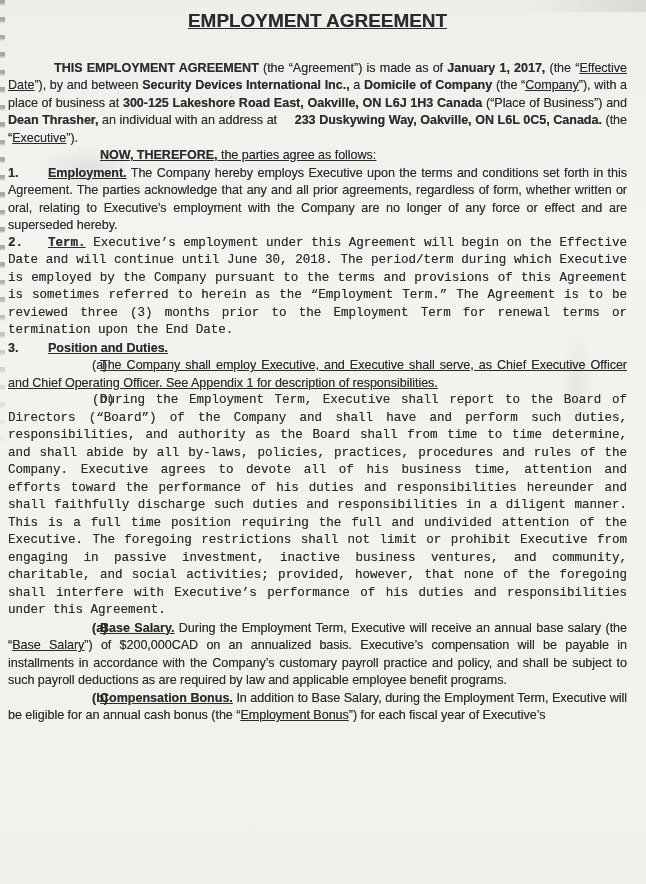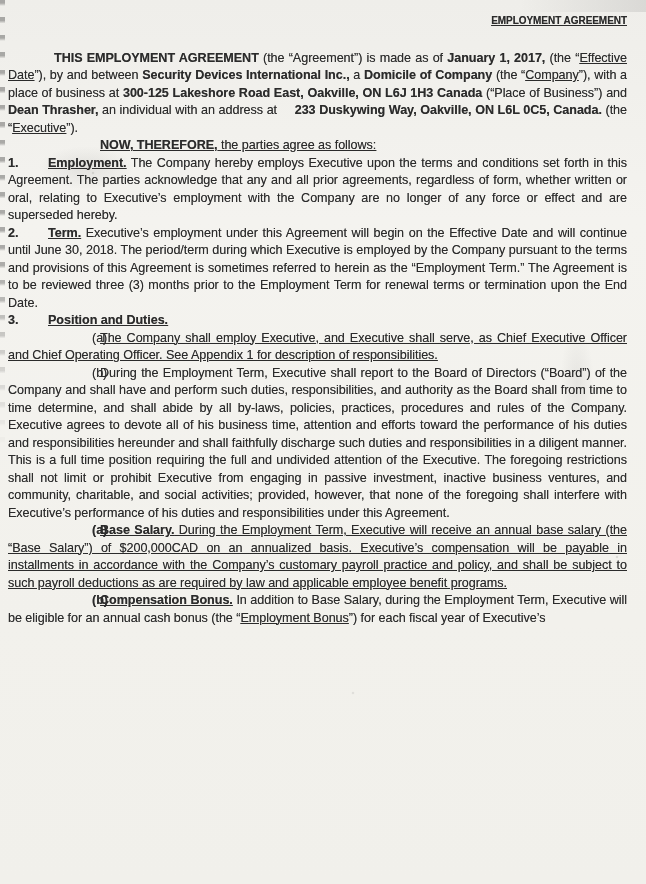--- a/index.html
+++ b/index.html
@@ -23,36 +23,36 @@
     font-size: 12.6px;
     line-height: 17.5px;
     letter-spacing: -0.05px;
     text-shadow: 0 0 0.5px rgba(43,43,43,0.55);
   }
   .content p {
     margin: 0;
     text-align: justify;
   }
   p.title {
-    text-align: right;
-    font-size: 10px;
-    margin-bottom: 20px;
+    text-align: center;
+    font-size: 19px;
+    margin-bottom: 30px;
   }
   .b { font-weight: 700; }
   .u { text-decoration: underline; }
   .numblk { display: inline-block; }
   
   .ind46  { text-indent: 46px; }
   .ind92  { text-indent: 92px; }
   .ind42  { text-indent: 42px; }
   
-  .mb14 { margin-bottom: 14px; text-decoration: underline; }
+  .mb14 { margin-bottom: 14px; }
   .mb15 { margin-bottom: 15px; text-decoration: underline; }
   .mb17 { margin-bottom: 17px; }
-  .mb20 { margin-bottom: 20px; }
+  .mb20 { margin-bottom: 20px; font-family: Liberation Mono, monospace; }
   .mb22 { margin-bottom: 22px; }
   
   .edge {
     position: absolute;
     left: 0; top: 0;
     width: 5px; height: 470px;
     background: repeating-linear-gradient(180deg,
       rgba(50,50,50,0.50) 0px, rgba(50,50,50,0.50) 3px,
       rgba(50,50,50,0) 6px, rgba(50,50,50,0) 17.5px);
     opacity: 0.75;

